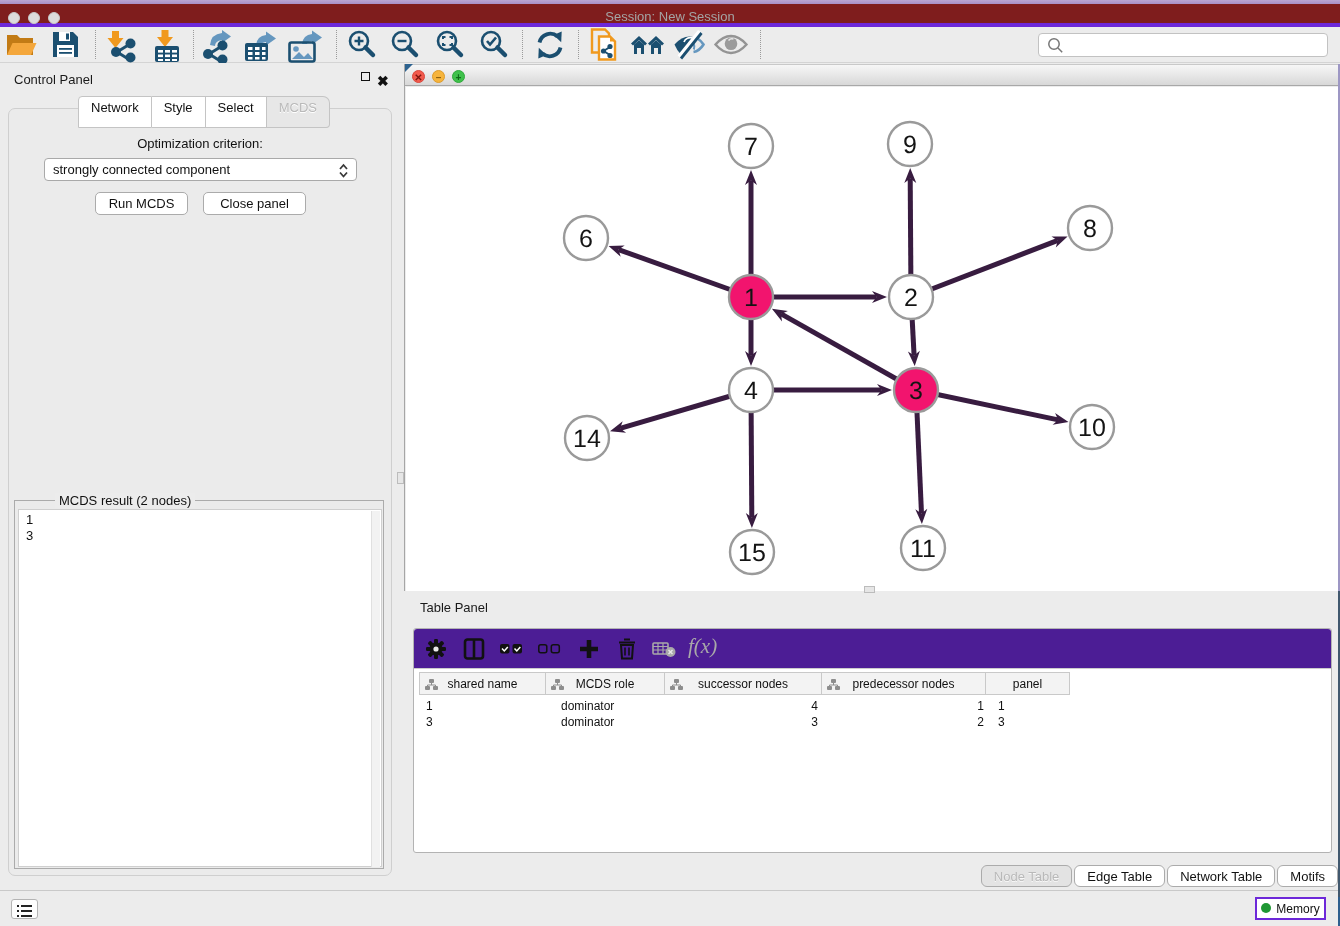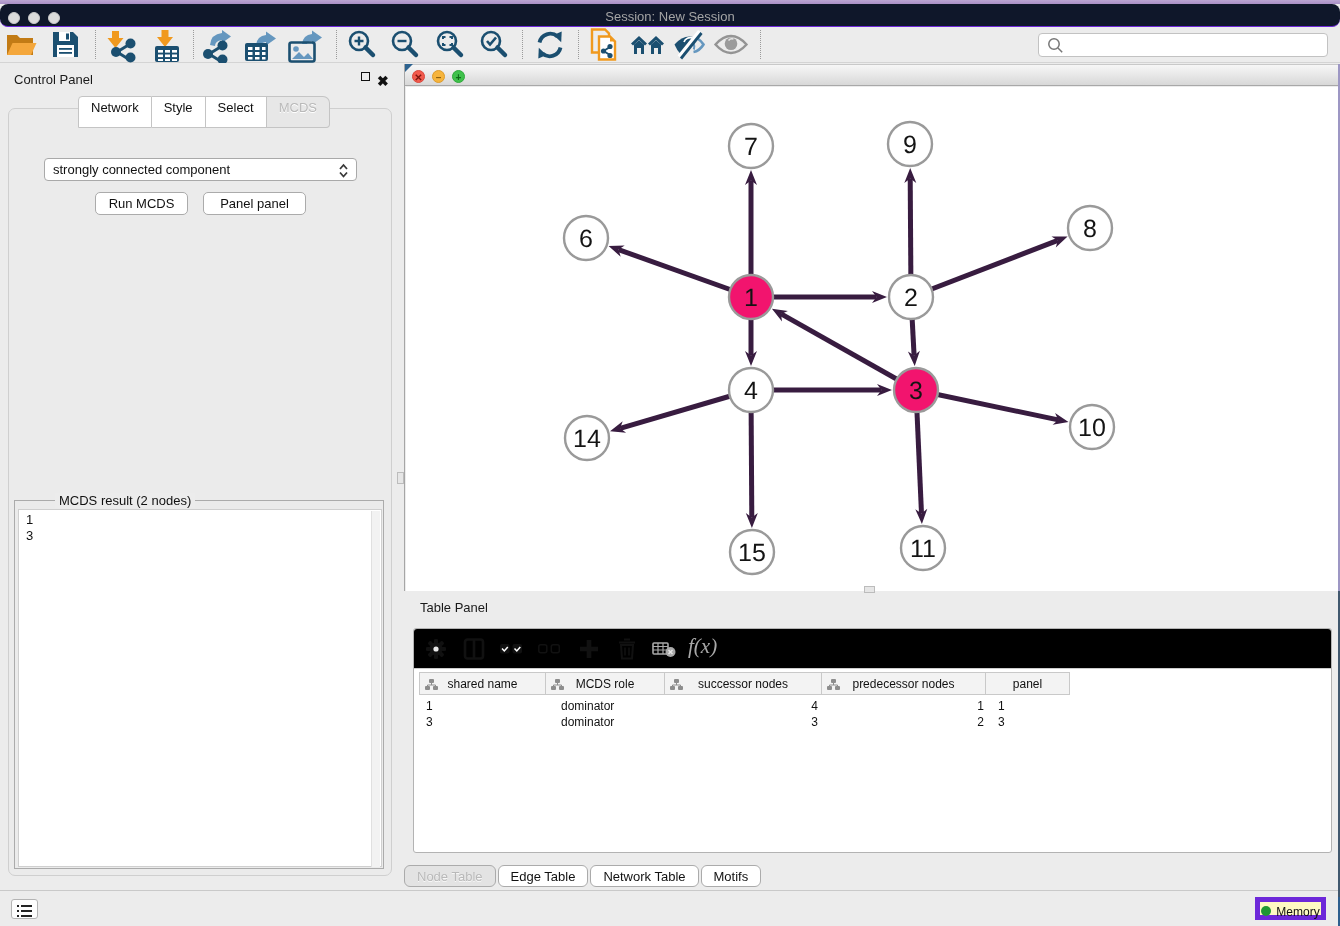--- a/index.html
+++ b/index.html
@@ -2,21 +2,21 @@
 <html><head>
 <meta charset="utf-8">
 <style>
 * { margin:0; padding:0; box-sizing:border-box; }
 html,body { width:1340px; height:926px; overflow:hidden; }
 body { font-family:"Liberation Sans", sans-serif; background:#ececec; position:relative; }
 .abs { position:absolute; }
 
 
 #purple { left:0; top:0; width:1340px; height:4px; background:linear-gradient(#bba6d2,#a98fc6); }
-#titlebar { left:0; top:4px; width:1340px; height:23px; background:#0f172a; border-bottom:1px solid #6d28d9;border-radius:8px; }
+#titlebar { left:0; top:4px; width:1340px; height:23px; background:#7f1d1d; border-bottom:4px solid #6d28d9; }
 .tl { position:absolute; top:8px; width:12px; height:12px; border-radius:50%; background:#dcdcdc; border:1px solid #c8c8c8; }
 #title { width:100%; text-align:center; top:5px; font-size:13px; color:#a4a4a4; }
 #toolbar { left:0; top:27px; width:1340px; height:36px; background:#ececec; border-bottom:1px solid #d4d4d4; }
 .tsep { position:absolute; top:3px; height:29px; width:0; border-left:1px dotted #9a9a9a; }
 .ticon { position:absolute; top:2px; }
 #search { left:1038px; top:6px; width:290px; height:24px; background:#fff; border:1px solid #c2c2c2; border-radius:4px; }
 
 
 #cpanel { left:0; top:63px; width:400px; height:830px; background:#ececec;padding-left:7px; }
 #cphead { left:14px; top:9px; font-size:13px; color:#1a1a1a; }
@@ -40,33 +40,33 @@
 #netwin { left:404px; top:64px; width:936px; height:527px; border-left:1px solid #a6a6a6; }
 #nethead { left:0; top:0; width:936px; height:22px; background:linear-gradient(#f7f7f7,#d8d8d8); border-bottom:1px solid #a8a8a8; border-top:1px solid #c9c9c9; }
 #nettitle { width:100%; text-align:center; top:4px; font-size:13px; font-weight:bold; color:#333; }
 .mac { position:absolute; top:5px; width:13px; height:13px; border-radius:50%; text-align:center; font-size:10px; font-weight:bold; line-height:13px; }
 #netcanvas { left:1px; top:23px; width:935px; height:504px; background:#fff; }
 
 
 #tpanel { left:404px; top:591px; width:936px; height:302px; background:#ececec; }
 #tphead { left:16px; top:9px; font-size:13px; color:#1a1a1a; }
 #tbox { left:9px; top:37px; width:919px; height:225px; background:#fff; border:1px solid #b3b3b3; border-radius:3px; }
-#ttoolbar { left:0; top:0; width:917px; height:40px; background:#000000; border-bottom:1px solid #cccccc; border-radius:3px 3px 0 0; }
+#ttoolbar { left:0; top:0; width:917px; height:40px; background:#4c1d95; border-bottom:1px solid #cccccc; border-radius:3px 3px 0 0; }
 #thdr { left:5px; top:43px; height:23px; display:flex; font-size:12px; color:#111; }
 .hc { border:1px solid #c9c9c9; border-left:none; background:#f3f3f3; height:23px; display:flex; align-items:center; justify-content:center; position:relative; }
 .hc:first-child { border-left:1px solid #c9c9c9; }
 .trow { position:absolute; font-size:12px; color:#111; height:16px; }
-#ttabs { left:0; top:274px; width:936px; height:24px; display:flex; justify-content:flex-start; font-size:13px; }
+#ttabs { left:0; top:274px; width:936px; height:24px; display:flex; justify-content:flex-end; font-size:13px; }
 .ttab { height:22px; padding:3px 12px 0 12px; background:#fff; border:1px solid #ababab; border-radius:6px; margin-right:2px; color:#111; }
 .ttab.sel { background:#e3e3e3; color:#b9b9b9; text-shadow:0 1px 0 #f8f8f8; }
 
 
 #statusbar { left:0; top:890px; width:1340px; height:36px; background:#ececec; border-top:1px solid #c9c9c9; }
 #listbtn { left:11px; top:8px; width:27px; height:20px; background:#fdfdfd; border:1px solid #b4b4b4; border-radius:3px; }
-#membtn { left:1255px; top:6px; width:71px; height:23px; background:#fef9c3; border:5px solid #6d28d9; font-size:12px; color:#111; text-align:center; padding-top:3px; }
+#membtn { left:1255px; top:6px; width:71px; height:23px; background:#ffffff; border:2px solid #6d28d9; font-size:12px; color:#111; text-align:center; padding-top:3px; }
 </style>
 </head>
 <body>
 <div id="purple" class="abs"></div>
 <div id="titlebar" class="abs">
   <div class="tl" style="left:8px"></div>
   <div class="tl" style="left:28px"></div>
   <div class="tl" style="left:48px"></div>
   <div id="title" class="abs">Session: New Session</div>
 </div>
@@ -221,27 +221,28 @@
   <div id="cphead" class="abs">Control Panel</div>
   <div class="wbtn abs" style="left:361px; top:9px; width:9px; height:9px; border:1.5px solid #111;"></div>
   <div class="wbtn abs" style="left:377px; font-weight:bold; font-size:14px;">✖</div>
   <div id="cpbox" class="abs"></div>
   <div id="tabs" class="abs">
     <div class="tab">Network</div>
       <div class="tab">Style</div>
       <div class="tab">Select</div>
       <div class="tab sel">MCDS</div>
   </div>
+  <div id="optlabel" class="abs">Optimization criterion:</div>
   <div id="optsel" class="abs">strongly connected component
     <svg class="abs" style="right:7px; top:4px;" width="11" height="15" viewBox="0 0 11 15">
         <path d="M2 6 L5.5 2 L9 6 M2 9.5 L5.5 13.5 L9 9.5" fill="none" stroke="#3a3a3a" stroke-width="1.8"></path>
       </svg>
   </div>
   <div id="runbtn" class="abs btn">Run MCDS</div>
-  <div id="closebtn" class="abs btn">Panel panel</div>
+  <div id="closebtn" class="abs btn">Close panel</div>
   <div id="fieldset" class="abs">
     <div id="legend" class="abs">MCDS result (2 nodes)</div>
     <div id="resultbox" class="abs">1<br>3<div id="resscroll" class="abs"></div></div>
   </div>
 </div>
 
 <div id="netwin" class="abs">
     <svg class="abs" style="left:0; top:0; z-index:5" width="8" height="8" viewBox="0 0 8 8">
       <path d="M0 0 H8 L0 8 Z" fill="#2e6390"></path>
     </svg>

